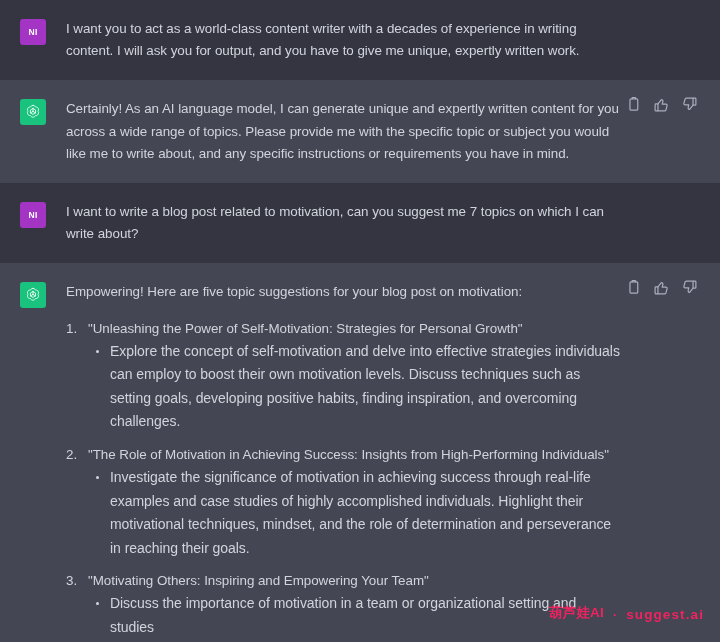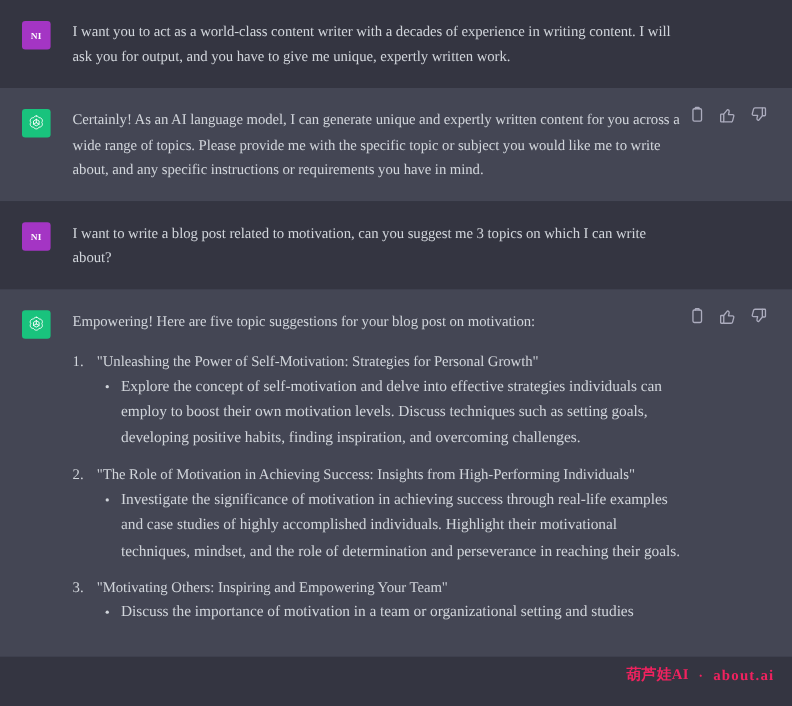--- a/index.html
+++ b/index.html
@@ -13,21 +13,20 @@
     overflow: hidden;
     font-family: "Liberation Sans", sans-serif;
     -webkit-font-smoothing: antialiased;
   }
 
   .chat {
     width: 720px;
     height: 642px;
     position: relative;
     overflow: hidden;
-    font-family: Liberation Serif, serif;
   }
 
   .msg-row {
     position: relative;
     width: 100%;
     box-sizing: border-box;
     display: flex;
     padding: 18px 0 18px 0;
   }
   .msg-row.user   { background: #343541; }
@@ -213,21 +212,21 @@
     </div>
   </div>
 
   <div class="msg-row user">
     <div class="avatar-col">
       <div class="avatar user">
         <span>NI</span>
       </div>
     </div>
     <div class="content-col">
-      <p class="msg-text">I want to write a blog post related to motivation, can you suggest me 3 topics on which I can write about?</p>
+      <p class="msg-text">I want to write a blog post related to motivation, can you suggest me 7 topics on which I can write about?</p>
     </div>
   </div>
 
   <div class="msg-row bot">
     <div class="avatar-col">
       <div class="avatar bot">
         <span>
           <svg width="18" height="18" viewBox="0 0 24 24" fill="none" stroke="#ffffff" stroke-width="1.1" stroke-linecap="round" stroke-linejoin="round">
             <path d="M12 3.2c-1.5 0-2.8.9-3.4 2.2-1.4-.2-2.8.4-3.5 1.7-.75 1.3-.6 2.85.25 3.95-.85 1.1-1 2.65-.25 3.95.7 1.3 2.1 1.9 3.5 1.7.6 1.3 1.9 2.2 3.4 2.2s2.8-.9 3.4-2.2c1.4.2 2.8-.4 3.5-1.7.75-1.3.6-2.85-.25-3.95.85-1.1 1-2.65.25-3.95-.7-1.3-2.1-1.9-3.5-1.7C14.8 4.1 13.5 3.2 12 3.2z"></path>
             <path d="M12 7.4 8.6 9.35v3.9L12 15.2l3.4-1.95v-3.9L12 7.4z"></path>
@@ -277,16 +276,16 @@
           <path d="M17 3H7.7a2 2 0 0 0-2 1.5l-1.6 6A1.6 1.6 0 0 0 5.7 12.5H11l-.9 3.6a2.2 2.2 0 0 0 2.1 2.8L17 13"></path>
           <rect x="17" y="3" width="4" height="10" rx="1"></rect>
         </svg>
       </span>
     </div>
   </div>
 
   <div class="watermark">
     <span>葫芦娃AI</span>
     <span class="wm-dot">·</span>
-    <span class="wm-latin">about.ai</span>
+    <span class="wm-latin">suggest.ai</span>
   </div>
 
 </div>
 
 </body></html>

